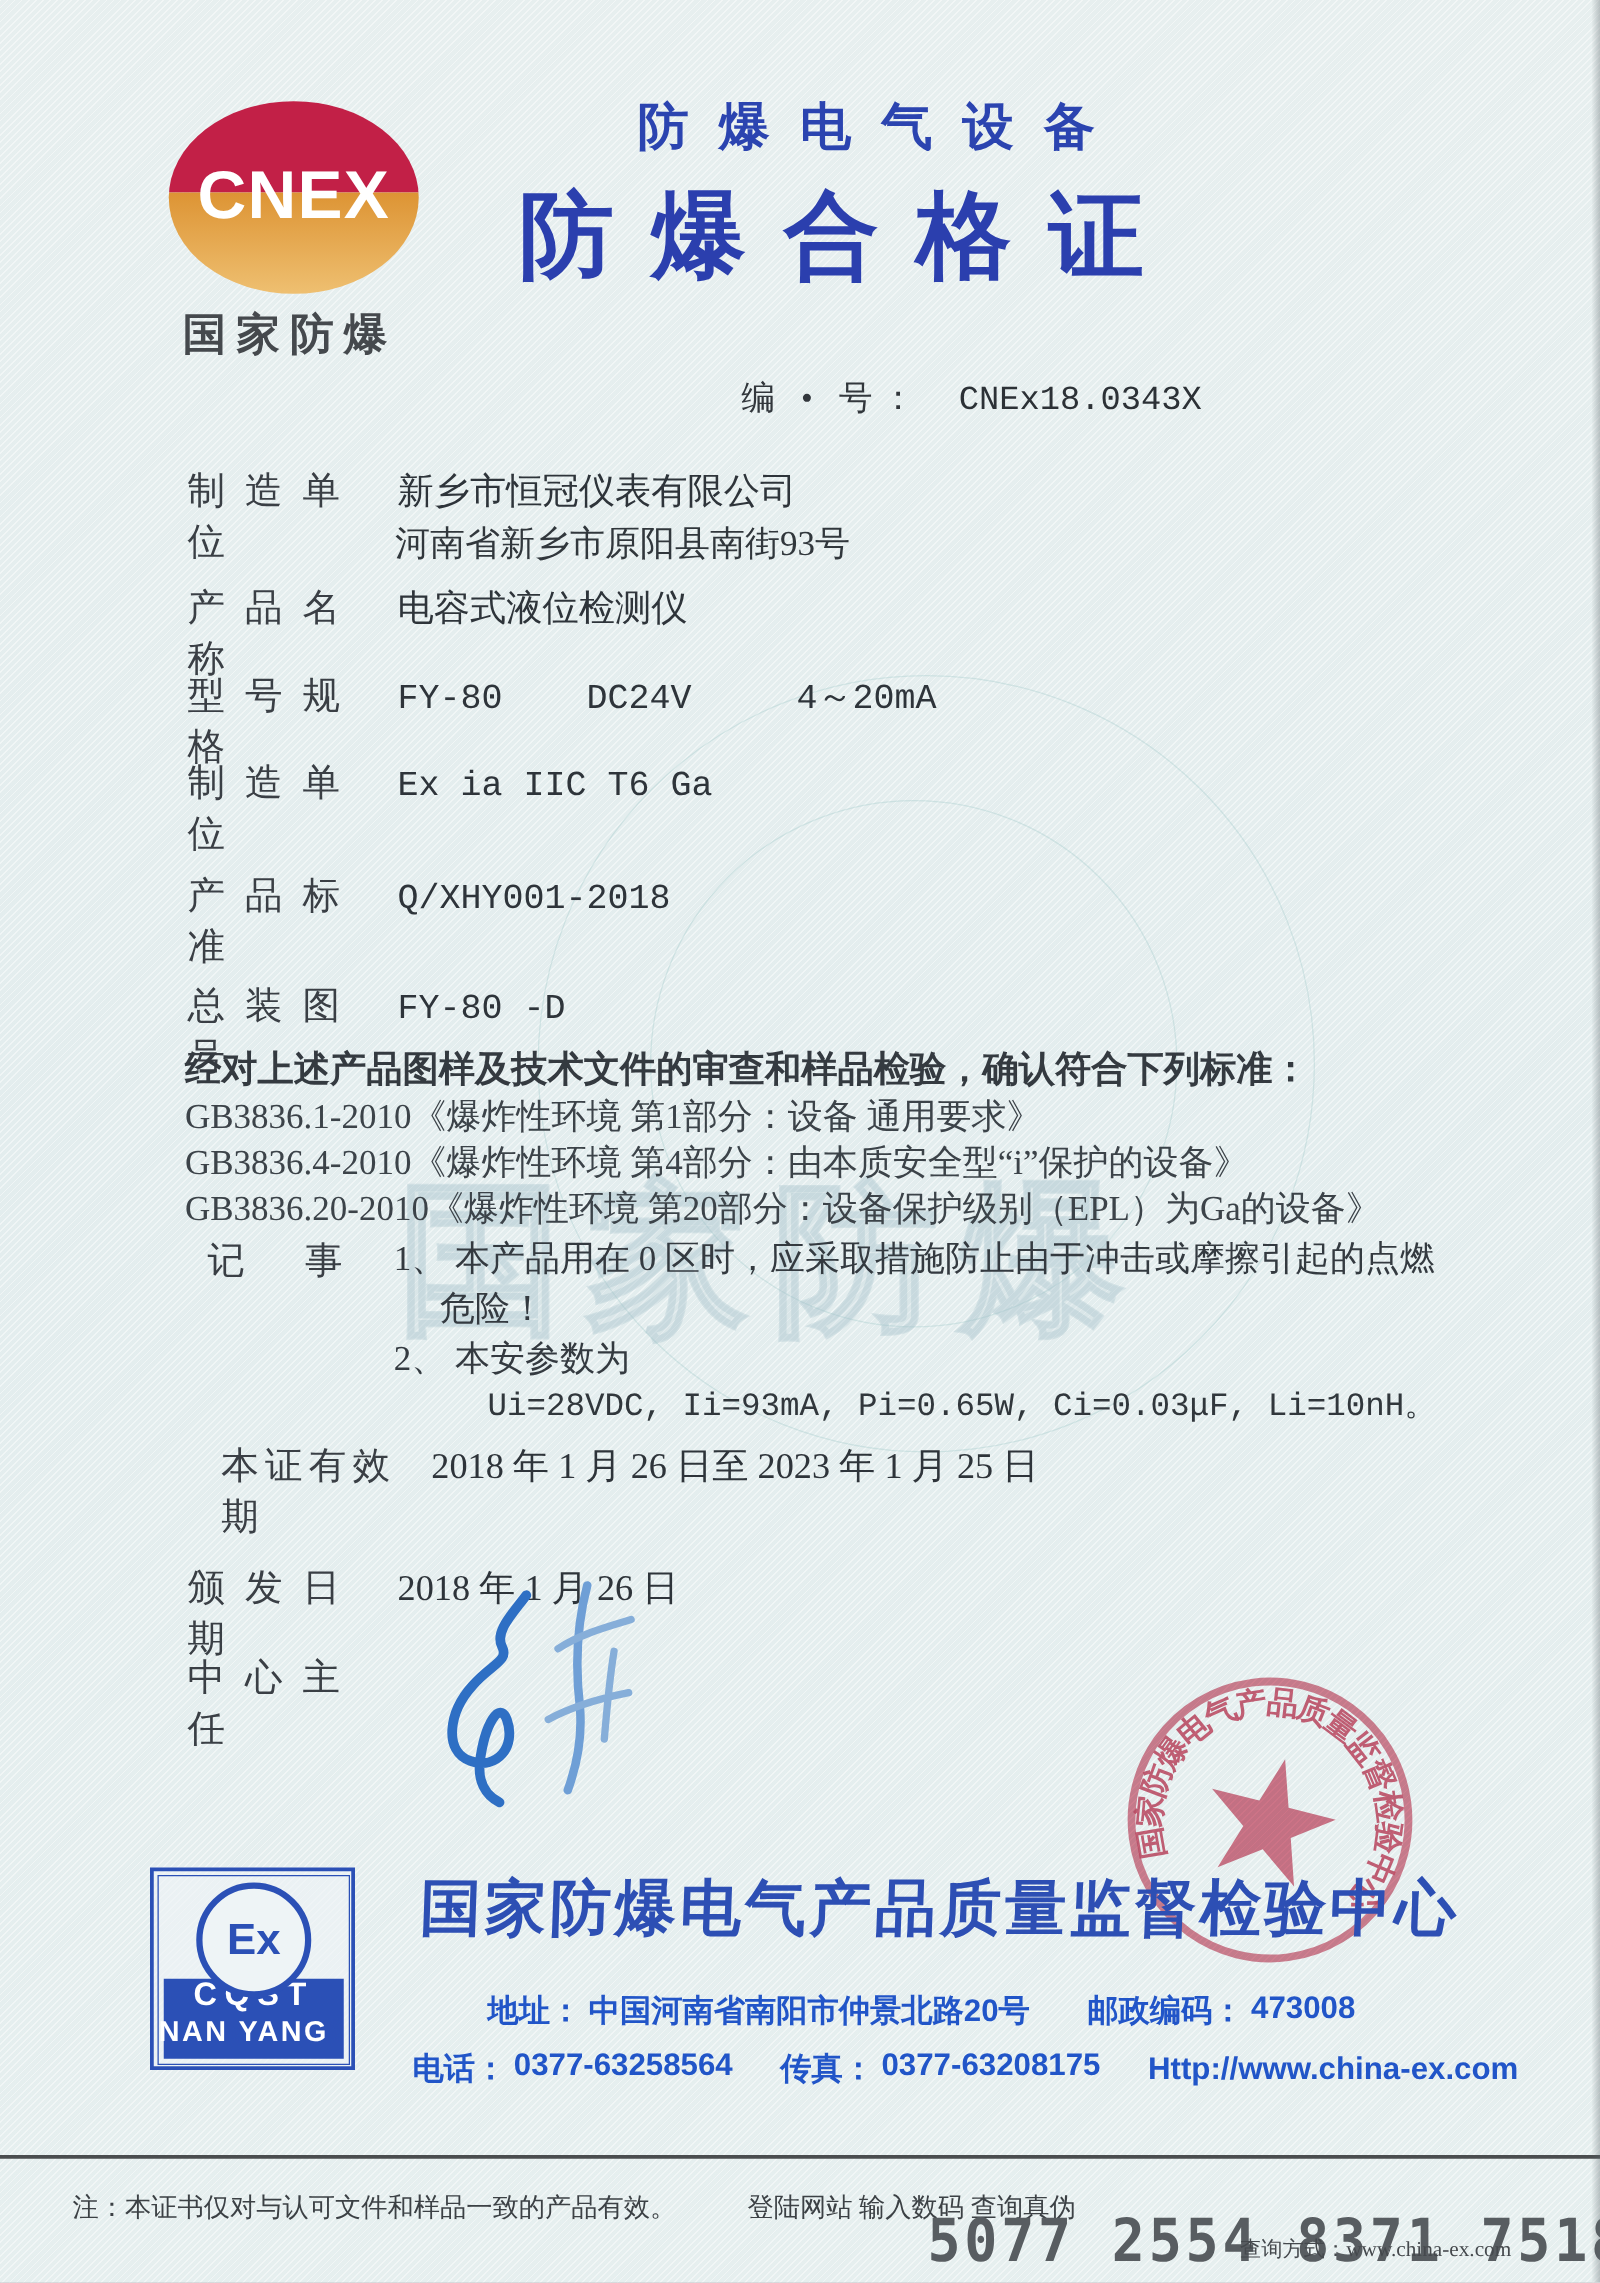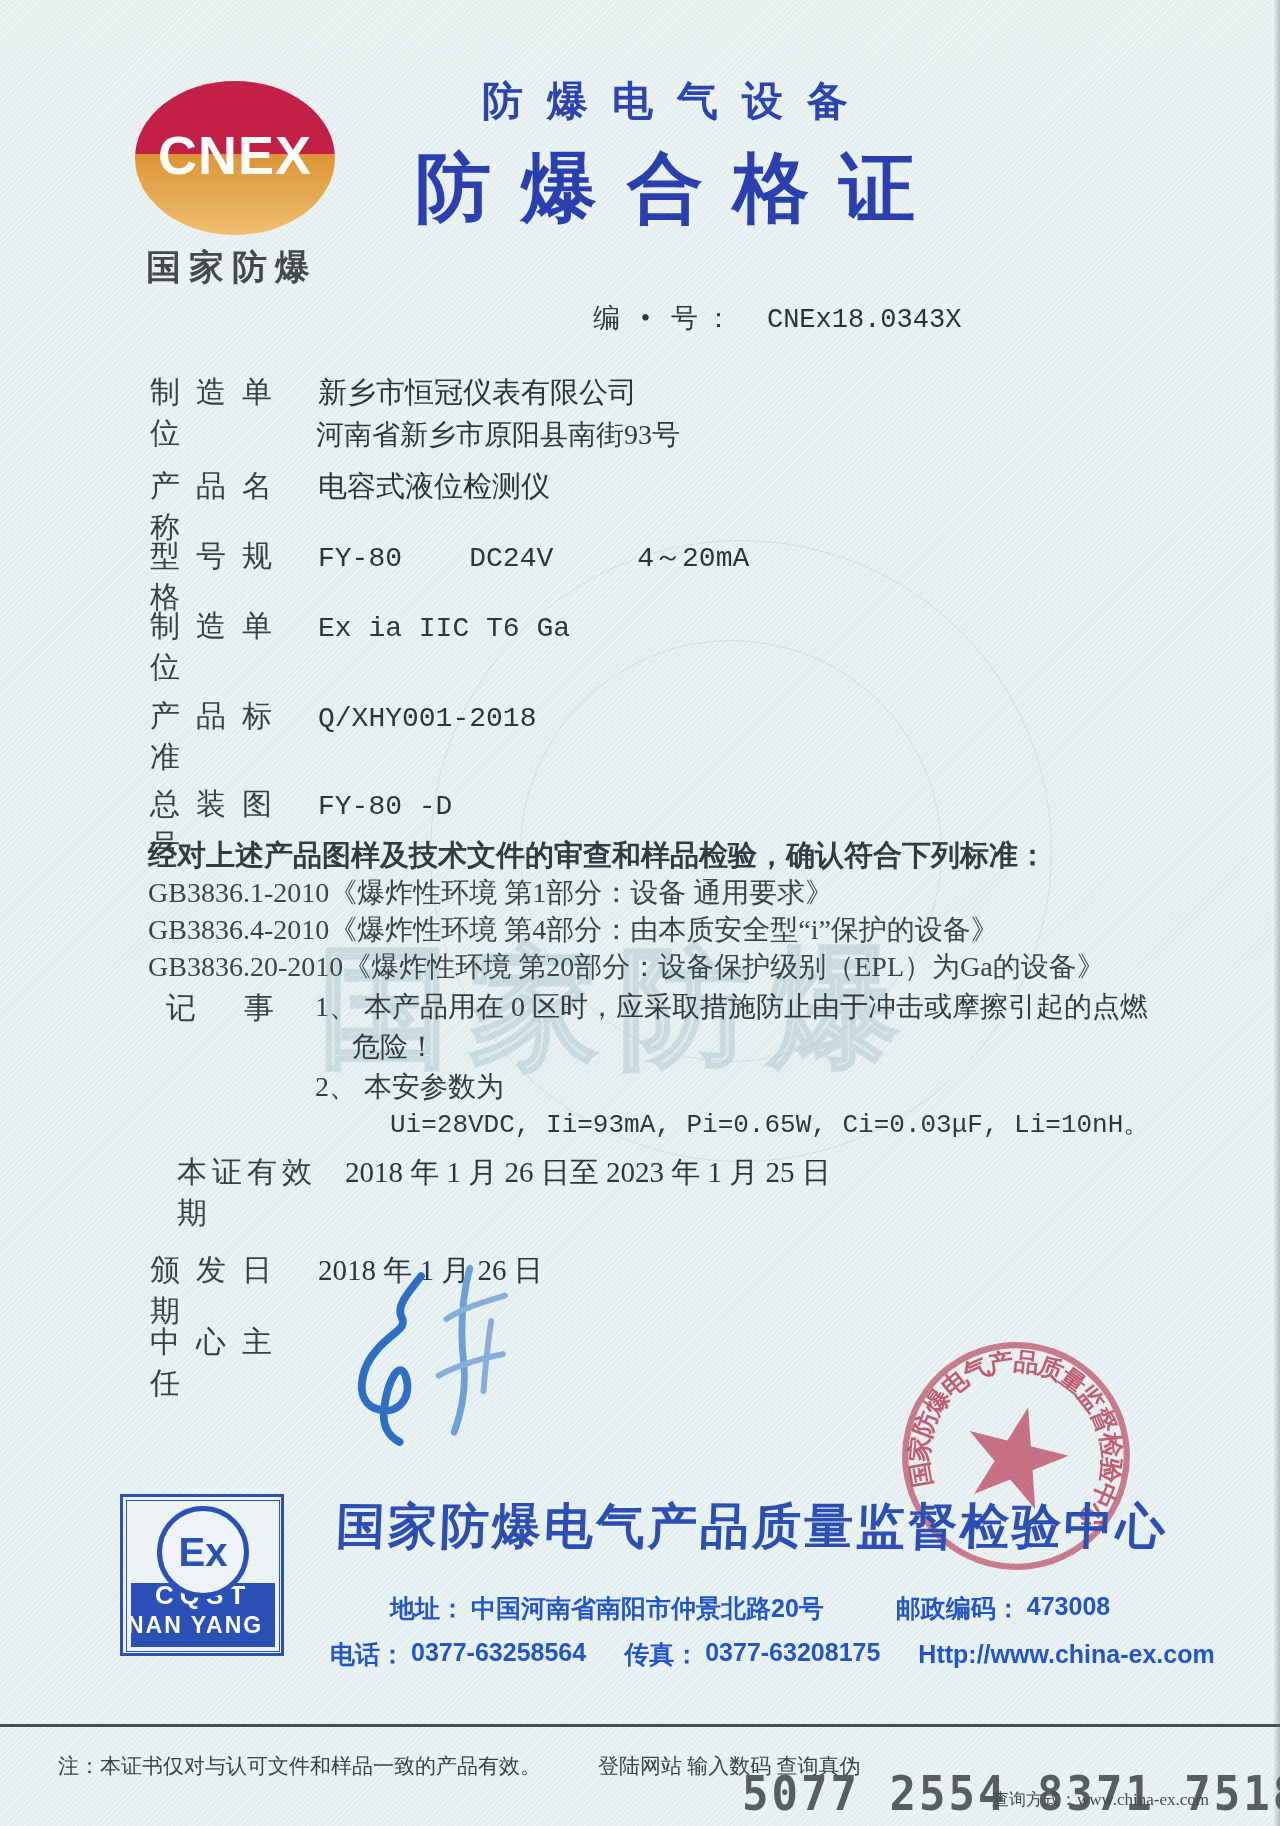--- a/index.html
+++ b/index.html
@@ -16,21 +16,21 @@
 
   
   .g-circle{position:absolute; border:1px solid rgba(140,190,190,0.28); border-radius:50%; pointer-events:none;}
   .watermark{
     position:absolute; left:318px; top:920px; font-size:132px; font-weight:bold; letter-spacing:18px;
     color:rgba(170,195,205,0.16); -webkit-text-stroke:2px rgba(160,190,200,0.30); pointer-events:none;
     font-family:"Liberation Sans",sans-serif;
   }
 
   
-  .subtitle{left:665px; top:74px; transform:translateX(-50%); font-size:41px; font-weight:bold;
+  .subtitle{left:693px; top:74px; transform:translateX(-50%); font-size:41px; font-weight:bold;
     letter-spacing:24px; color:#2b44b0; font-family:"Liberation Sans",sans-serif; padding-left:24px;}
   .title{left:665px; top:138px; transform:translateX(-50%); font-size:76px; font-weight:bold;
     letter-spacing:30px; color:#2b3fae; font-family:"Liberation Sans",sans-serif; padding-left:30px;}
   .numrow{left:545px; top:300px; display:flex; align-items:baseline;}
   .numrow .nlabel{font-size:27px; letter-spacing:7px; color:#32373c;margin-left:48px;}
   .numrow .nvalue{font-size:27px; margin-left:28px; color:#2c3136; font-family:"Liberation Mono",monospace;}
 
   .logo-caption{left:146px; top:244px; font-size:35px; letter-spacing:8px; color:#45494d; font-weight:600;}
 
   
@@ -56,31 +56,31 @@
   .seal-svg text{font-size:28px; font-weight:bold; text-anchor:middle; fill:rgba(199,62,90,0.88);
     font-family:"Liberation Sans",sans-serif;}
 
   
   .badge{position:absolute; left:120px; top:1494px; width:152px; height:150px;
     border:3px solid #2b50b6; padding:3px; background:rgba(238,244,246,0.6);}
   .badge-inner{position:relative; width:100%; height:100%; border:1px solid #2b50b6;}
   .badge-blue{position:absolute; left:4px; right:4px; bottom:4px; height:64px; background:#2b50b6;}
   .badge-circle{position:absolute; left:50%; top:5px; transform:translateX(-50%); width:82px; height:82px;
     border:5px solid #2b50b6; border-radius:50%; background:#eef4f6; display:flex; align-items:center;
-    justify-content:center; font-weight:bold; color:#2b50b6; font-size:40px; font-family:"Liberation Sans",sans-serif;text-align:center;}
+    justify-content:center; font-weight:bold; color:#2b50b6; font-size:35px; font-family:"Liberation Sans",sans-serif;text-align:center;}
   .badge-cqst{position:absolute; left:0; right:0; bottom:40px; text-align:center; color:#fff; font-size:26px;
     letter-spacing:6px; font-weight:bold; font-family:"Liberation Sans",sans-serif;}
   .badge-ny{position:absolute; left:0; right:0; bottom:12px; text-align:left; color:#fff; font-size:23px;
     letter-spacing:2px; font-weight:bold; font-family:"Liberation Sans",sans-serif;}
 
   .org-name{left:336px; top:1494px; font-size:49px; font-weight:bold; color:#2d4fb4; letter-spacing:3px;
     transform:skewX(-2deg);}
   .contact{display:flex; align-items:baseline; font-family:"Liberation Sans",sans-serif; font-weight:bold; color:#2155c8;}
   .contact span{font-size:25px;}
-  .c1{left:390px; top:1592px; gap:72px;}
+  .c1{left:390px; top:1592px; gap:46px;}
   .c2{left:330px; top:1638px; gap:38px;}
   .pair{display:flex; gap:6px;}
 
   
   .divider{position:absolute; left:0; top:1724px; width:1280px; height:3px; background:#4a4d4f;}
   .foot-note{left:58px; top:1752px; font-size:21px; color:#3c4145; font-weight:500;}
   .foot-hint{left:598px; top:1752px; font-size:21px; color:#3c4145; font-weight:500;}
   .foot-code{left:742px; top:1768px; font-size:44px; font-weight:bold; color:#585d61;
     font-family:"DejaVu Sans Mono",monospace; letter-spacing:3px; transform:scaleY(1.08);}
   .foot-query{left:992px; top:1788px; font-size:17px; color:#45494d; font-weight:500;}

